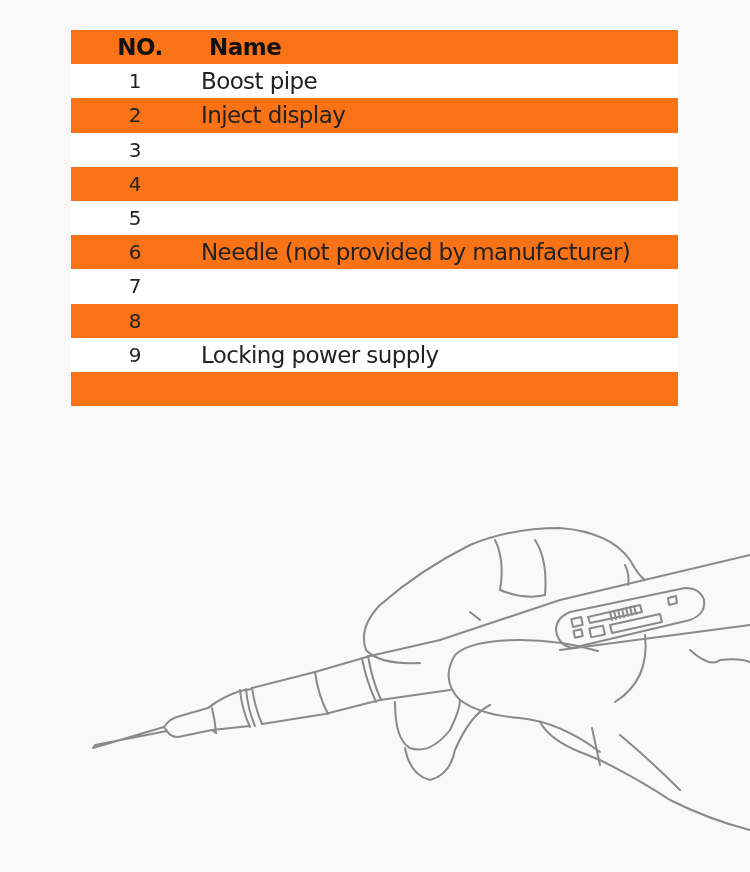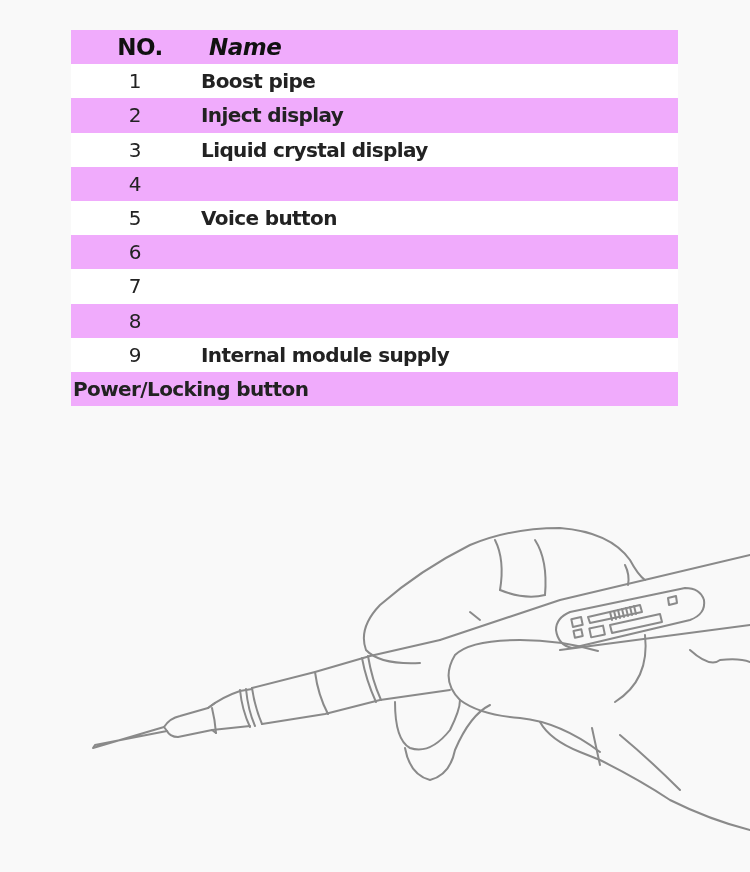--- a/index.html
+++ b/index.html
@@ -4,71 +4,69 @@
 <style>
   html, body { margin: 0; padding: 0; }
   body {
     width: 750px; height: 872px; background: #f9f9f9; position: relative; overflow: hidden;
     font-family: "DejaVu Sans", "Liberation Sans", sans-serif;
   }
   .table {
     position: absolute; left: 71px; top: 30px; width: 607px;
   }
   .row { display: flex; height: 34.2px; align-items: center; color: #222; }
-  .row.shade { background: #f0abfc; }
+  .row.shade { background: #f97316; }
   .row.plain { background: #ffffff; }
   .col-no { width: 128px; text-align: center; font-size: 20px; letter-spacing: -0.3px; }
-  .col-name { flex: 1; padding-left: 2px; font-size: 20px; letter-spacing: -0.6px; white-space: nowrap; font-weight: bold; }
+  .col-name { flex: 1; padding-left: 2px; font-size: 23px; letter-spacing: -0.6px; white-space: nowrap; }
   .header .col-no, .header .col-name { font-weight: bold; font-size: 23px; color: #111; letter-spacing: -0.5px; }
   .header .col-no { width: 138px; }
-  .header .col-name { padding-left: 0; font-style: italic; }
+  .header .col-name { padding-left: 0; }
   .illustration { position: absolute; left: 0; top: 480px; width: 750px; height: 392px; }
 </style>
 </head>
 <body>
 
 <div class="table">
   <div class="row shade header">
     <div class="col-no">NO.</div>
     <div class="col-name">Name</div>
   </div>
   <div class="row plain">
     <div class="col-no">1</div>
     <div class="col-name">Boost pipe</div>
   </div>
   <div class="row shade">
     <div class="col-no">2</div>
     <div class="col-name">Inject display</div>
   </div>
   <div class="row plain">
     <div class="col-no">3</div>
-    <div class="col-name">Liquid crystal display</div>
   </div>
   <div class="row shade">
     <div class="col-no">4</div>
   </div>
   <div class="row plain">
     <div class="col-no">5</div>
-    <div class="col-name">Voice button</div>
   </div>
   <div class="row shade">
     <div class="col-no">6</div>
+    <div class="col-name">Needle (not provided by manufacturer)</div>
   </div>
   <div class="row plain">
     <div class="col-no">7</div>
   </div>
   <div class="row shade">
     <div class="col-no">8</div>
   </div>
   <div class="row plain">
     <div class="col-no">9</div>
-    <div class="col-name">Internal module supply</div>
+    <div class="col-name">Locking power supply</div>
   </div>
   <div class="row shade">
-    <div class="col-name">Power/Locking button</div>
   </div>
 </div>
 
 <svg class="illustration" viewBox="0 480 750 392" xmlns="http://www.w3.org/2000/svg" fill="none" stroke="#8a8a8a" stroke-width="2" stroke-linecap="round" stroke-linejoin="round">
 
   <g>
     <path d="M93 748 L164 727 L167 731 L95 745 Z"></path>
   </g>
 
   <g>

